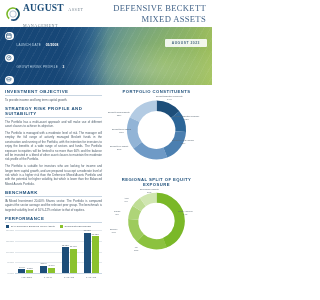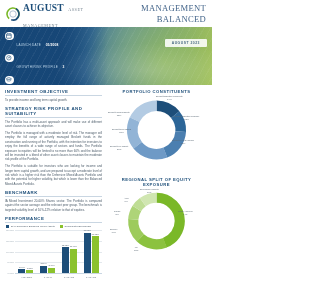--- a/index.html
+++ b/index.html
@@ -151,21 +151,22 @@
           <circle cx="14" cy="14" r="12" fill="none" stroke="#1d4e79" stroke-width="3.2" stroke-dasharray="34 82" transform="rotate(-60 14 14)"></circle>
           <circle cx="14" cy="14" r="6.4" fill="none" stroke="#9fb4c6" stroke-width="1.6"></circle>
         </svg>
       </span>
       <span class="logo-text">
         <span class="logo-name">AUGUST</span>
         <span class="logo-sub">ASSET MANAGEMENT</span>
       </span>
     </div>
     <div class="doc-title">
-      <span>MANAGEMENT BALANCED</span><br>
+      <span>DEFENSIVE BECKETT</span><br>
+      <span>MIXED ASSETS</span>
     </div>
   </div>
 
   <div class="banner">
     <div class="banner-fade"></div>
 
     <div class="facts">
 
       <div class="fact-row">
         <span class="fact-icon">

